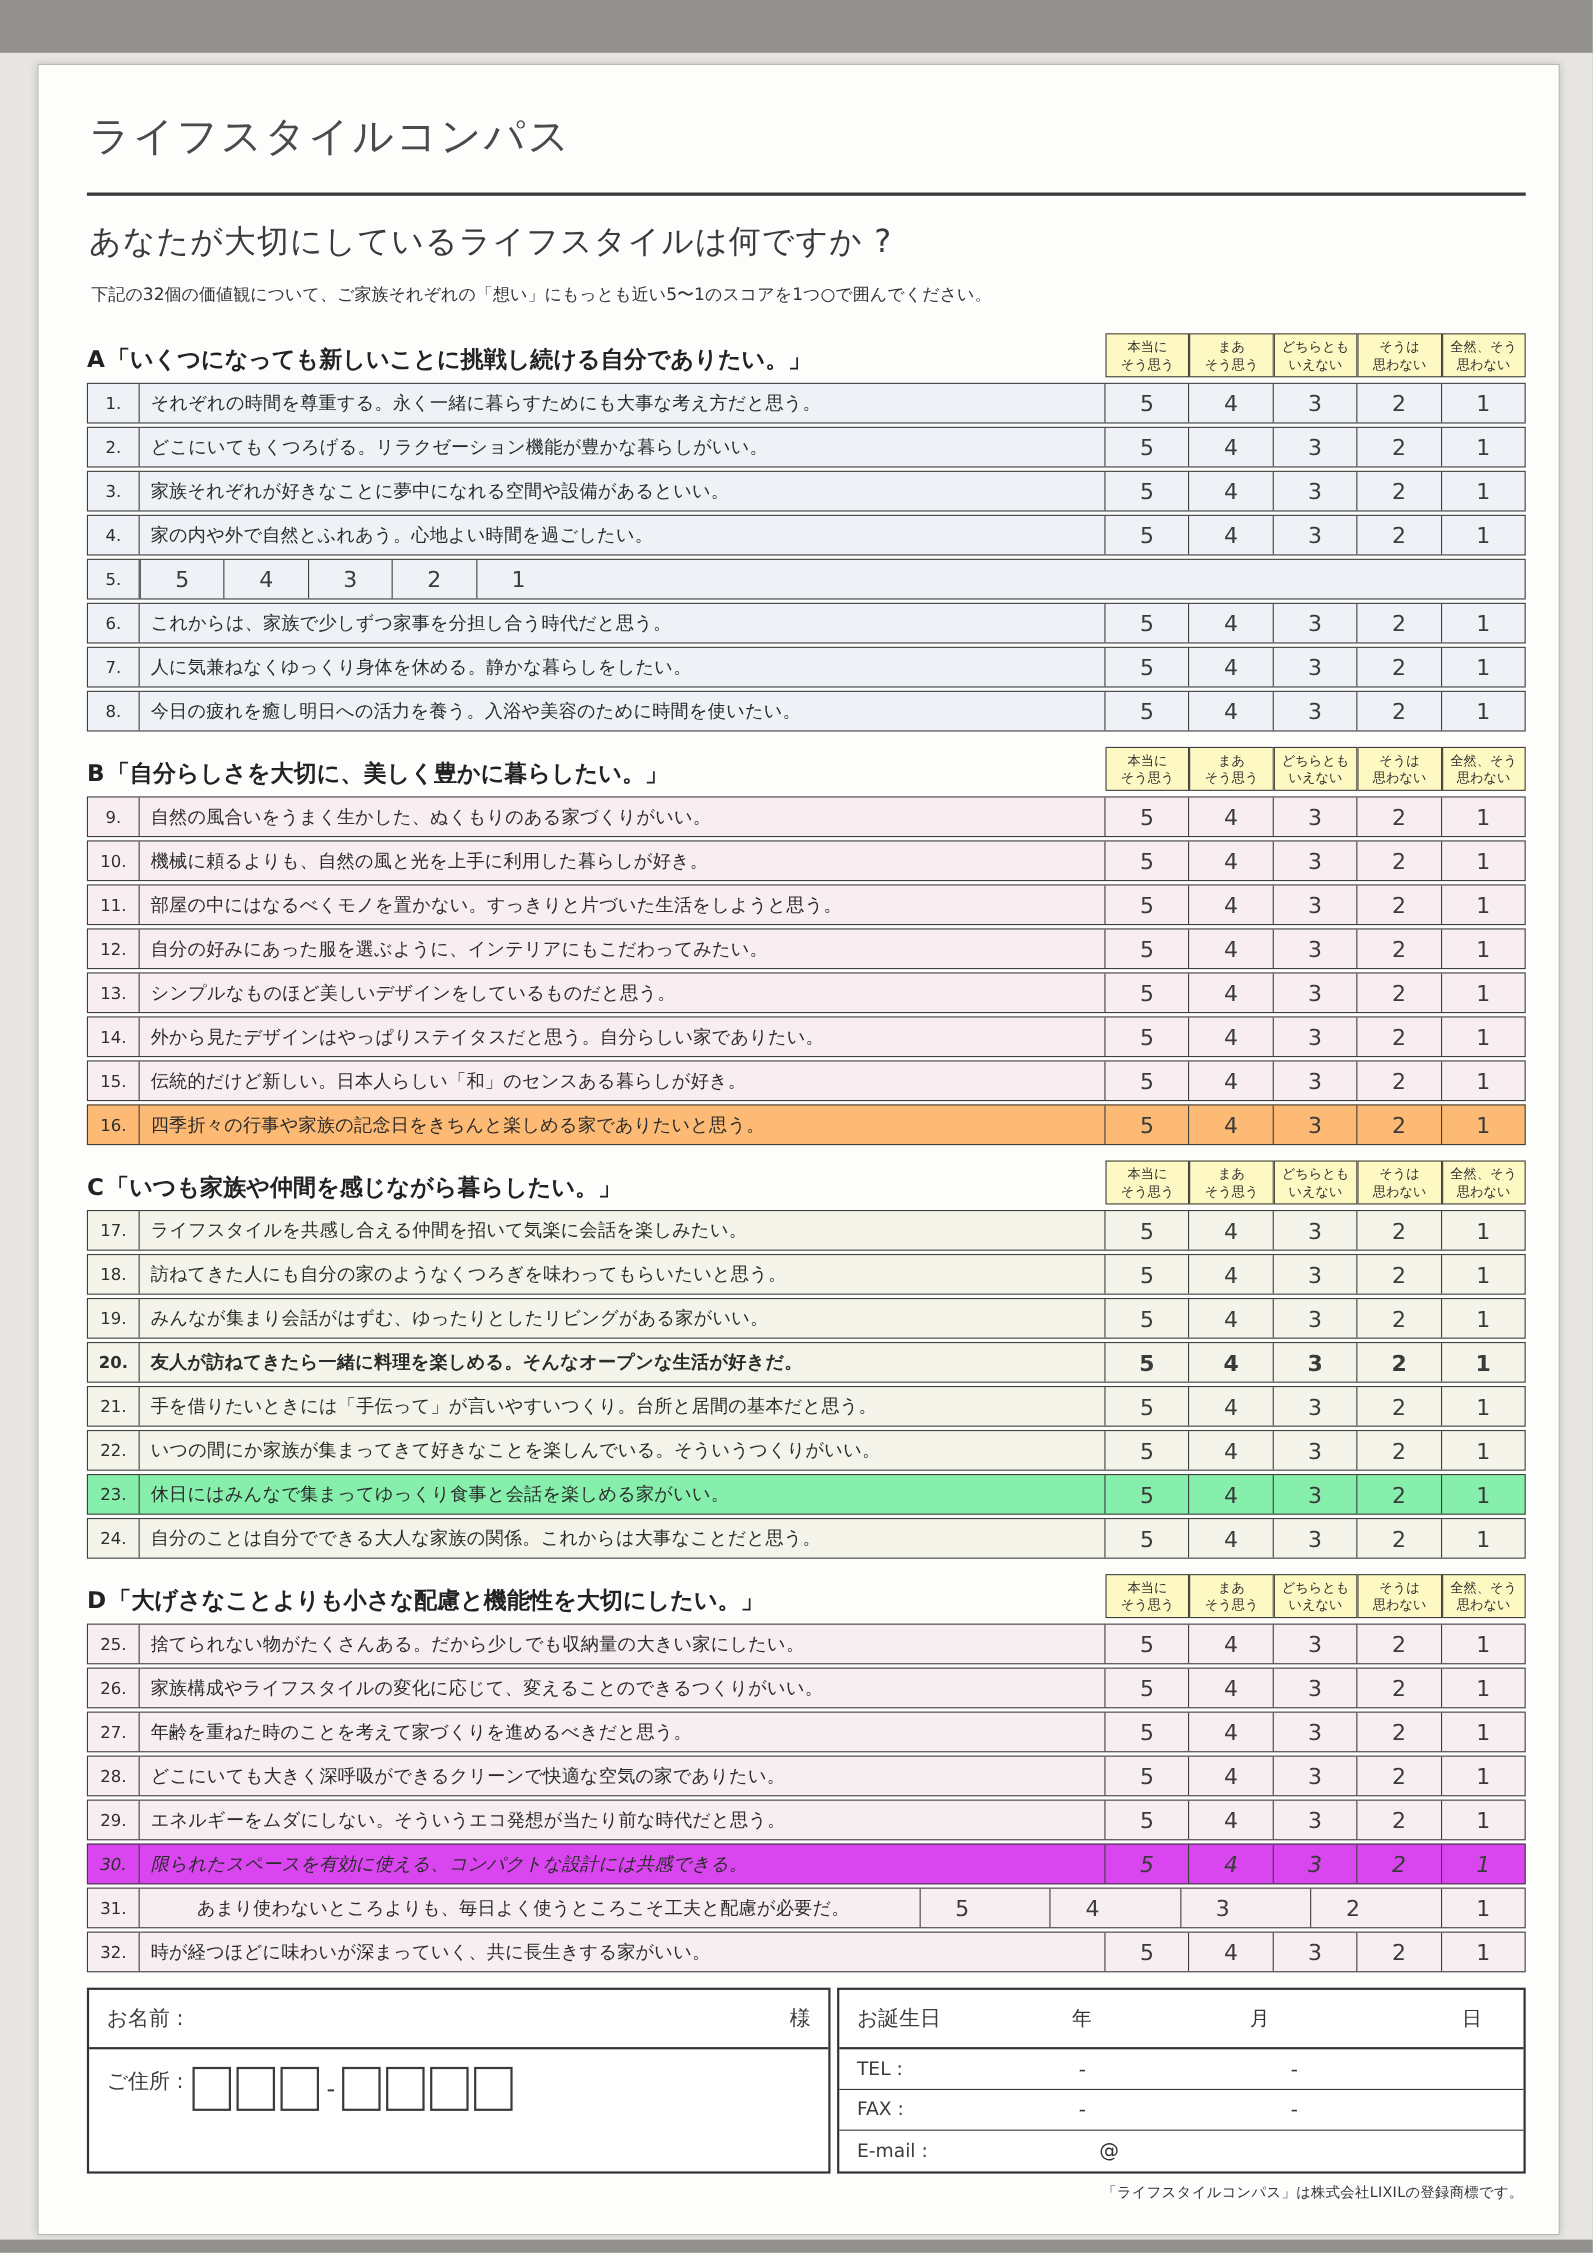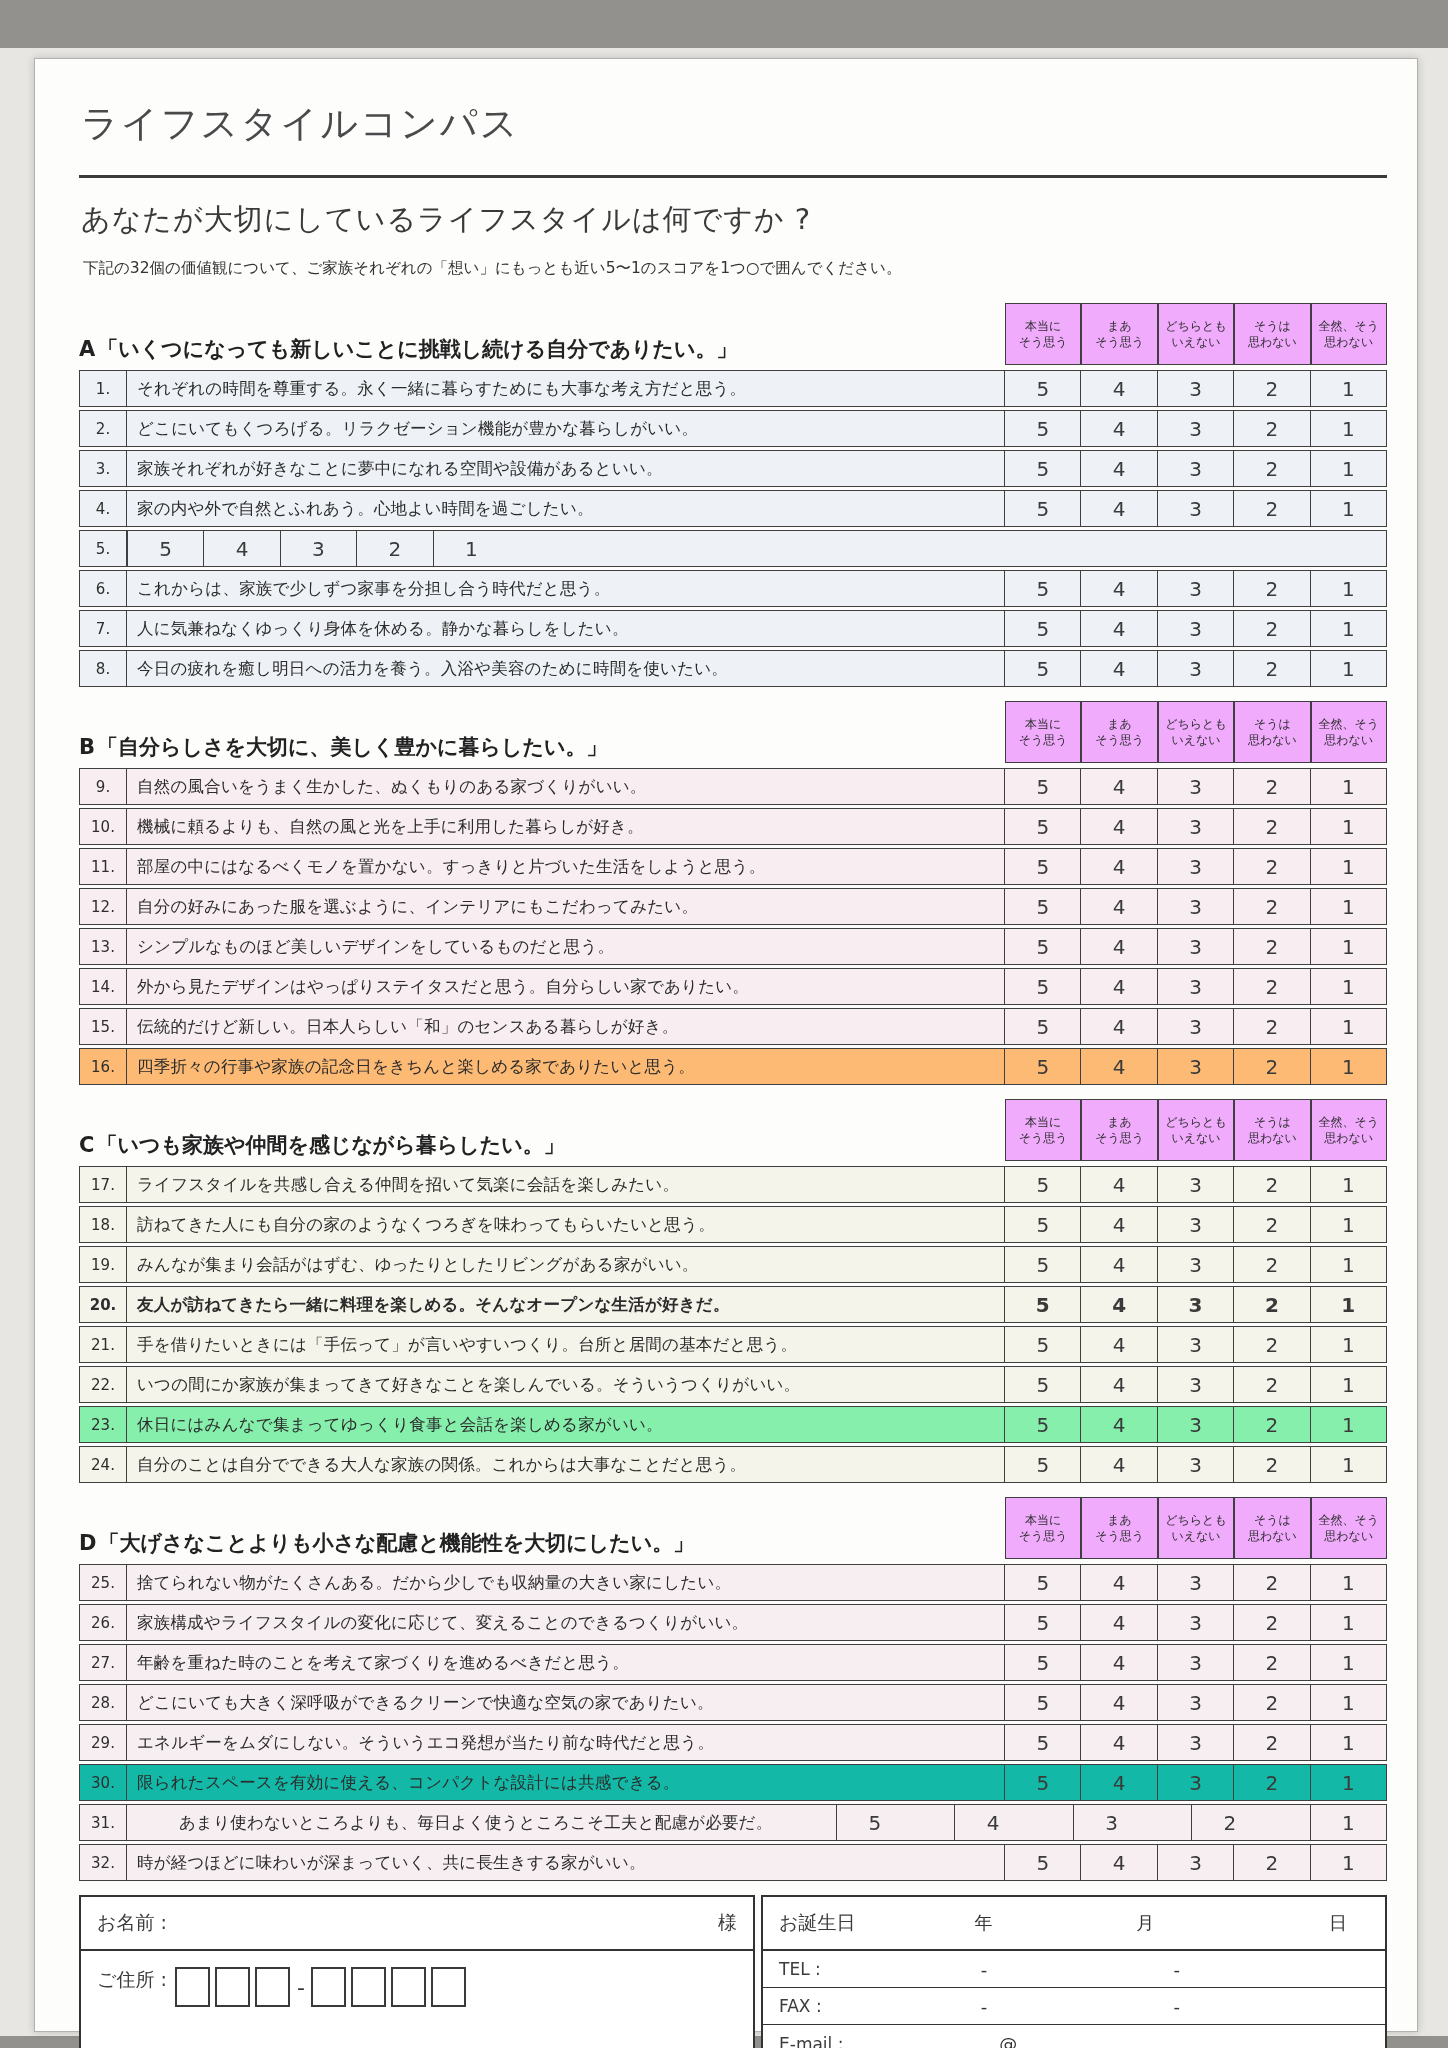--- a/index.html
+++ b/index.html
@@ -25,24 +25,24 @@
     font-size:29px;font-weight:500;color:#3a3a3a;margin:0 0 18px 2px;letter-spacing:1px;
   }
   .instruction{font-size:15.5px;margin:0 0 24px 4px;color:#333;}
   
   .qsection{margin:0 0 14px 0;}
   .sec-head{display:flex;align-items:flex-end;margin-bottom:5px;}
   .sec-title{flex:1;font-size:21px;font-weight:bold;color:#222;margin:0 0 2px 0;padding-right:10px;}
   .sec-title .sec-label{margin-right:2px;}
   .rating-heads{display:flex;width:382px;flex:none;}
   .rh-cell{
-    width:76.4px;box-sizing:border-box;height:62px;
+    width:76.4px;box-sizing:border-box;height:40px;
     border:1.8px solid #3f3f3f;border-left-width:0.9px;border-right-width:0.9px;
     display:flex;align-items:center;justify-content:center;text-align:center;
-    font-size:12px;line-height:1.35;white-space:pre-line;background:#f0abfc;color:#2e2e2e;
+    font-size:12px;line-height:1.35;white-space:pre-line;background:#fef9c3;color:#2e2e2e;
   }
   .rh-cell:first-child{border-left-width:1.8px;}
   .rh-cell:last-child{border-right-width:1.8px;}
   .rows{display:block;}
   .qrow{
     display:flex;height:35px;margin-bottom:3px;
     border:1.8px solid #3f3f3f;box-sizing:content-box;
   }
   .cell{display:flex;align-items:center;box-sizing:border-box;}
   .cell.num{
@@ -424,21 +424,21 @@
           </div>
           <div class="qrow" style="background: rgb(247, 238, 241);">
             <div class="cell num">29.</div>
             <div class="cell qtext">エネルギーをムダにしない。そういうエコ発想が当たり前な時代だと思う。</div>
             <div class="cell score">5</div>
             <div class="cell score">4</div>
             <div class="cell score">3</div>
             <div class="cell score">2</div>
             <div class="cell score">1</div>
           </div>
-          <div class="qrow" style="background: #14b8a6;">
+          <div class="qrow" style="background: #d946ef; font-style: italic;">
             <div class="cell num">30.</div>
             <div class="cell qtext">限られたスペースを有効に使える、コンパクトな設計には共感できる。</div>
             <div class="cell score">5</div>
             <div class="cell score">4</div>
             <div class="cell score">3</div>
             <div class="cell score">2</div>
             <div class="cell score">1</div>
           </div>
           <div class="qrow" style="background: rgb(247, 238, 241); gap: 42px;">
             <div class="cell num">31.</div>

